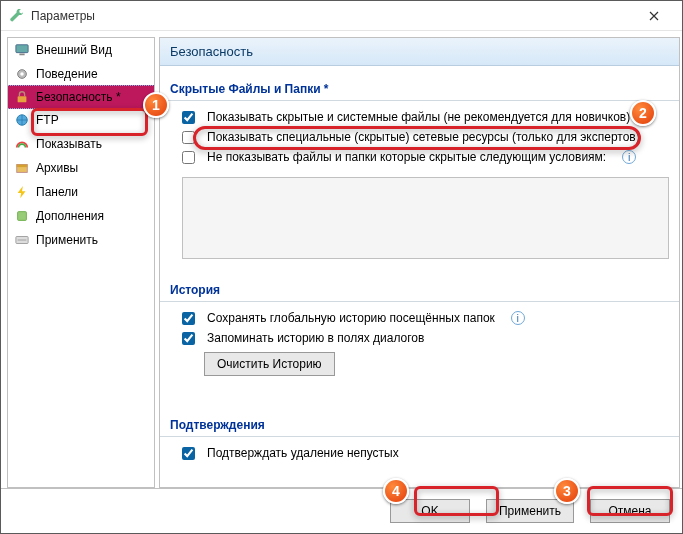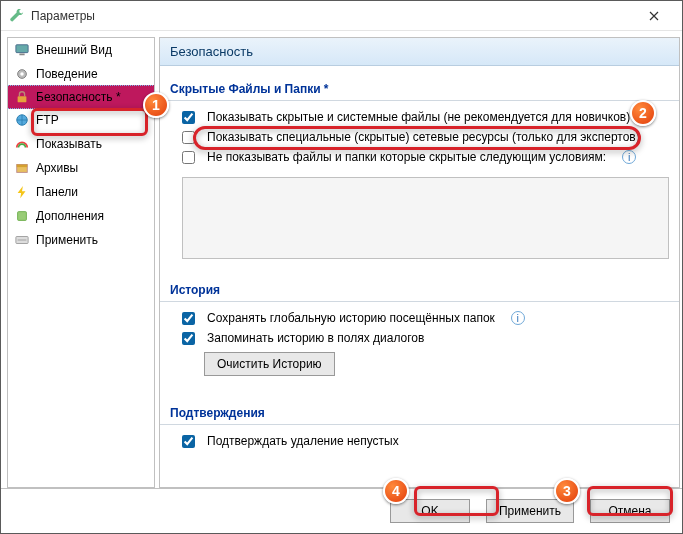--- a/index.html
+++ b/index.html
@@ -135,21 +135,21 @@
   background: #f5f5f5;
 }
 .btn {
   border: 1px solid #999;
   background: #e8e8e8;
   padding: 4px 12px;
   font-size: 12px;
   font-family: inherit;
   cursor: pointer;
 }
-.history-clear { margin: 4px 0 8px 22px; }
+.history-clear { margin: 4px 0 20px 22px; }
 
 .footer {
   border-top: 1px solid #c0c0c0;
   padding: 10px 12px;
   display: flex;
   justify-content: flex-end;
   gap: 16px;
   background: #fff;
 }
 .footer .btn { min-width: 80px; }

